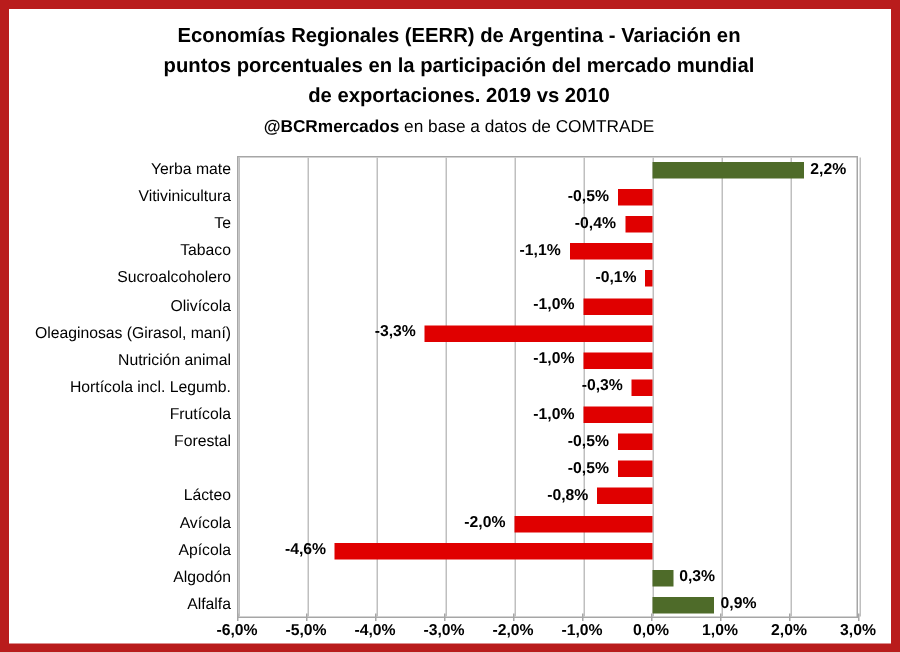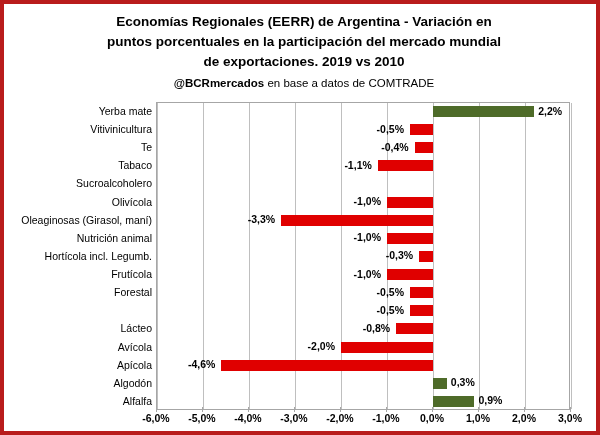--- a/index.html
+++ b/index.html
@@ -12,21 +12,21 @@
     background: #ffffff;
     font-family: "Liberation Sans", sans-serif;
     color: #000000;
     overflow: hidden;
   }
   #frame {
     position: relative;
     width: 600px;
     height: 435px;
     box-sizing: border-box;
-    border: 4px solid #b91c1c;
+    border: 6px solid #b91c1c;
     background: #ffffff;
   }
   #title-block {
     position: absolute;
     left: 0;
     top: 8px;
     width: 600px;
     text-align: center;
   }
   .title-line {
@@ -186,20 +186,24 @@
           <div class="bar-label" style="right: 165px;">-0,5%</div>
         </div>
         <div class="row" style="top: 36.2353px; height: 18.1176px;">
           <div class="bar neg" style="left: 257.6px; width: 18.4px;"></div>
           <div class="bar-label" style="right: 160.4px;">-0,4%</div>
         </div>
         <div class="row" style="top: 54.3529px; height: 18.1176px;">
           <div class="bar neg" style="left: 220.8px; width: 55.2px;"></div>
           <div class="bar-label" style="right: 197.2px;">-1,1%</div>
         </div>
+        <div class="row" style="top: 72.4706px; height: 18.1176px;">
+          <div class="bar neg" style="left: 271.4px; width: 4.6px;"></div>
+          <div class="bar-label" style="right: 146.6px;">-0,1%</div>
+        </div>
         <div class="row" style="top: 90.5882px; height: 18.1176px;">
           <div class="bar neg" style="left: 230px; width: 46px;"></div>
           <div class="bar-label" style="right: 188px;">-1,0%</div>
         </div>
         <div class="row" style="top: 108.706px; height: 18.1176px;">
           <div class="bar neg" style="left: 124.2px; width: 151.8px;"></div>
           <div class="bar-label" style="right: 293.8px;">-3,3%</div>
         </div>
         <div class="row" style="top: 126.824px; height: 18.1176px;">
           <div class="bar neg" style="left: 230px; width: 46px;"></div>

